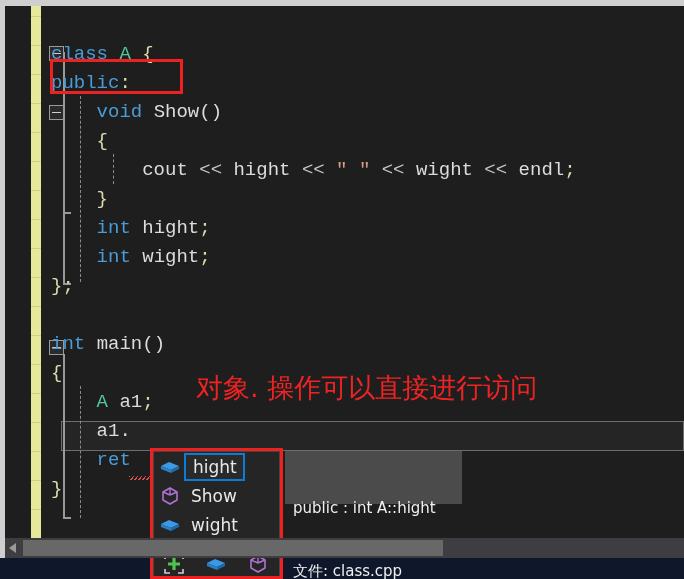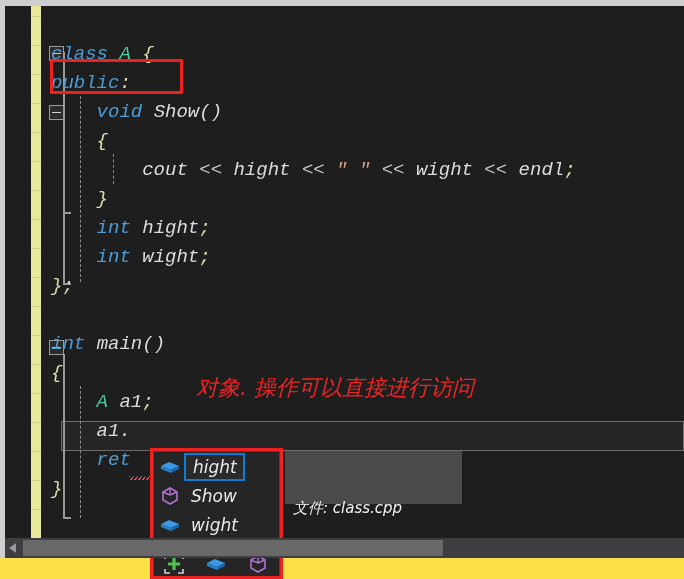--- a/index.html
+++ b/index.html
@@ -12,23 +12,22 @@
     height: 579px;
     overflow: hidden;
     font-family: "Liberation Sans", sans-serif;
   }
 
   
   #app {
     position: relative;
     width: 684px;
     height: 579px;
-    background: #fde047;
-    box-sizing: border-box;
-    font-style: italic;
+    background: #0f172a;
+    box-sizing: border-box;
   }
 
   
   .frame-top {
     position: absolute;
     left: 0; top: 0;
     width: 684px; height: 6px;
     background: #cfcfcf;
   }
   .frame-left {
@@ -162,21 +161,21 @@
   .annot-rect {
     position: absolute;
     border: 3px solid #ef2020;
     box-sizing: border-box;
     pointer-events: none;
   }
   .annot-text {
     position: absolute;
     color: #ef2323;
     font-family: "DejaVu Sans", sans-serif;
-    font-size: 22px;
+    font-size: 27px;
     line-height: 30px;
     white-space: pre;
   }
 
   
   .ac-popup {
     position: absolute;
     background: #252526;
     border: 1px solid #454545;
     box-sizing: border-box;
@@ -399,20 +398,21 @@
         <span class="ac-icon"><svg width="24" height="24" viewBox="0 0 24 24">
             <path d="M12 4 L19 8 L19 16 L12 20 L5 16 L5 8 Z" fill="none" stroke="#b072d0" stroke-width="1.6"></path>
             <path d="M12 4 L12 11 M12 11 L5 8 M12 11 L19 8" fill="none" stroke="#b072d0" stroke-width="1.4"></path>
           </svg></span>
       </div>
   </div>
 
   <div class="annot-rect" style="left:150px; top:448px; width:133px; height:131px;"></div>
 
   <div class="ac-tooltip" style="left:285px; top:451px; width:177px; height:53px;">
+    <div>public : int A::hight</div>
     <div>文件: class.cpp</div>
   </div>
 
   <div class="hscroll">
     <div class="hscroll-left-arrow"></div>
     <div class="hscroll-thumb"></div>
   </div>
 
 
 </div>

